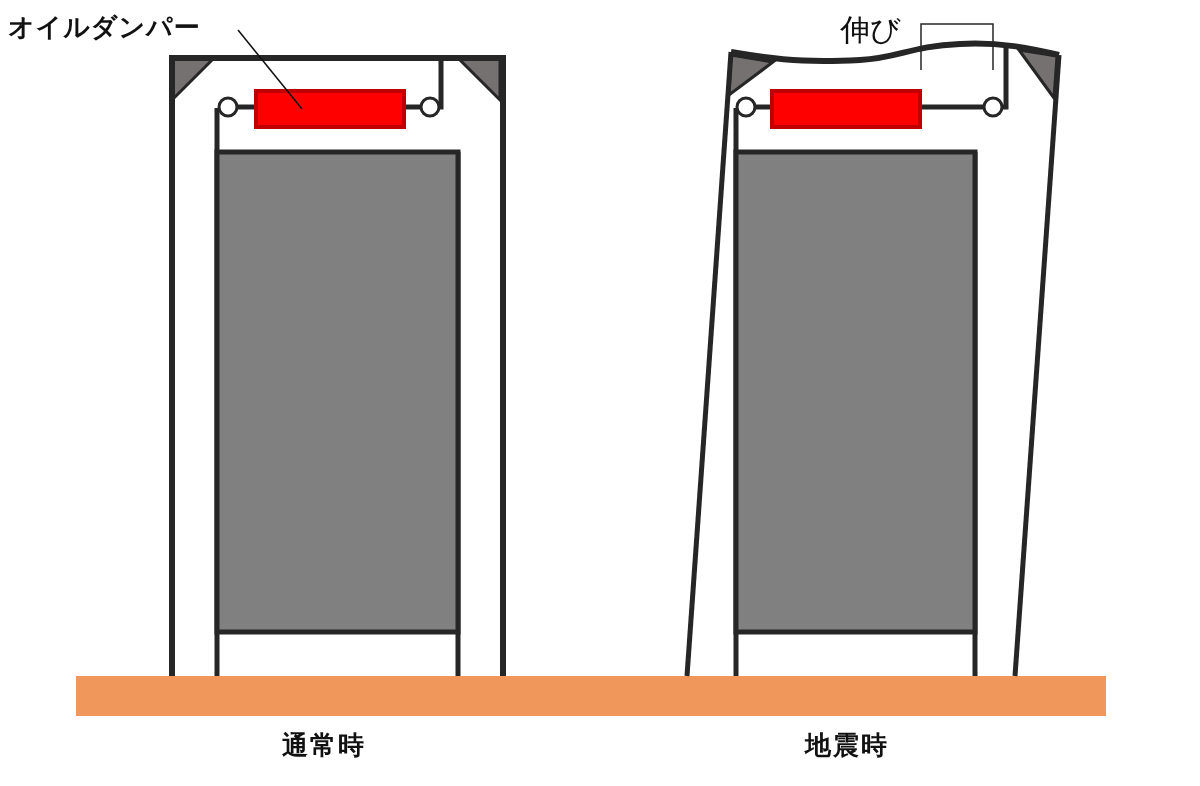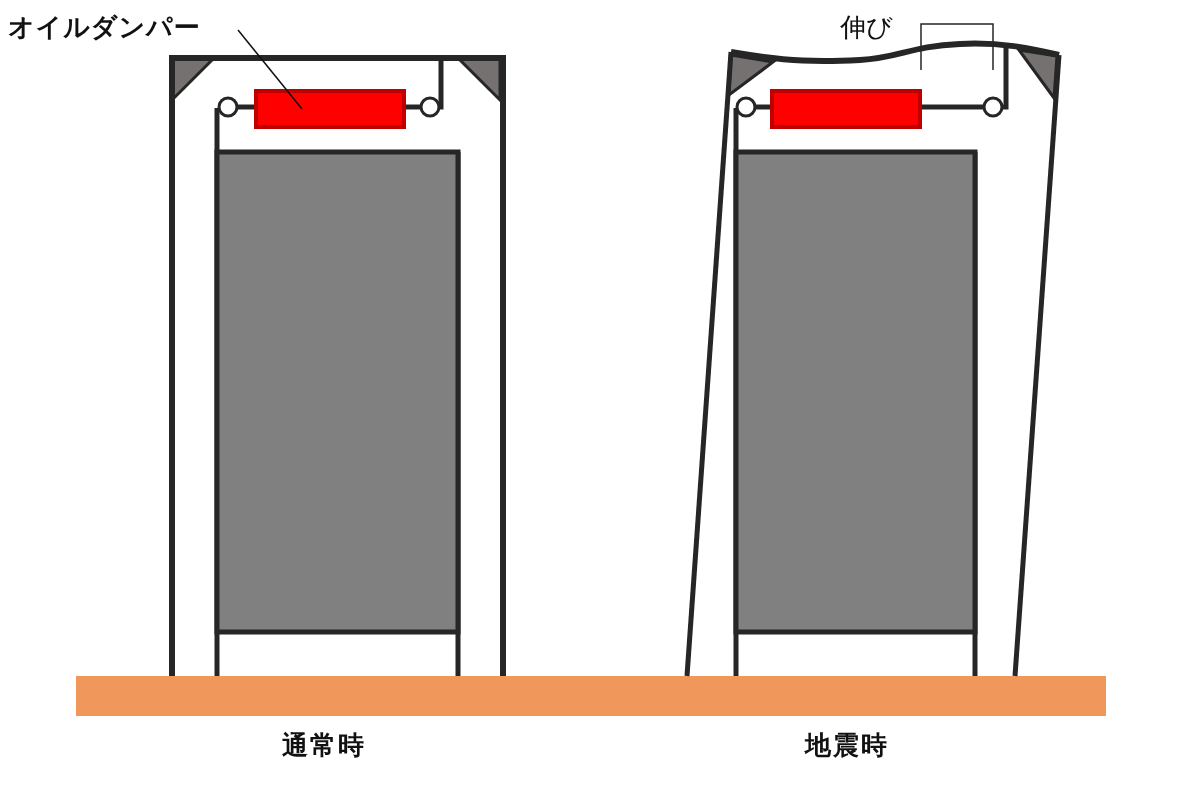--- a/index.html
+++ b/index.html
@@ -1,21 +1,21 @@
 <!DOCTYPE html>
 <html><head>
   <meta charset="utf-8">
   <style>
     html, body { margin: 0; padding: 0; background: #ffffff; }
     body { width: 1200px; height: 786px; position: relative; overflow: hidden;
            font-family: "DejaVu Sans", "Liberation Sans", sans-serif; }
     #stage { position: absolute; left: 0; top: 0; width: 1200px; height: 786px; }
     .label { position: absolute; color: #111; white-space: nowrap; }
     .callout-label { left: 8px; top: 10px; font-size: 26px; font-weight: bold; letter-spacing: 1px; }
-    .stretch-label { left: 840px; top: 10px; font-size: 26px; font-weight: normal; }
+    .stretch-label { left: 840px; top: 10px; font-size: 30px; font-weight: normal; }
     .caption { top: 728px; font-size: 26px; font-weight: bold; letter-spacing: 2px; }
     .caption-normal { left: 282px; }
     .caption-quake { left: 805px; }
   </style>
 </head>
 <body>
 
 <div id="stage">
   <svg width="1200" height="786" viewBox="0 0 1200 786" xmlns="http://www.w3.org/2000/svg">
 

